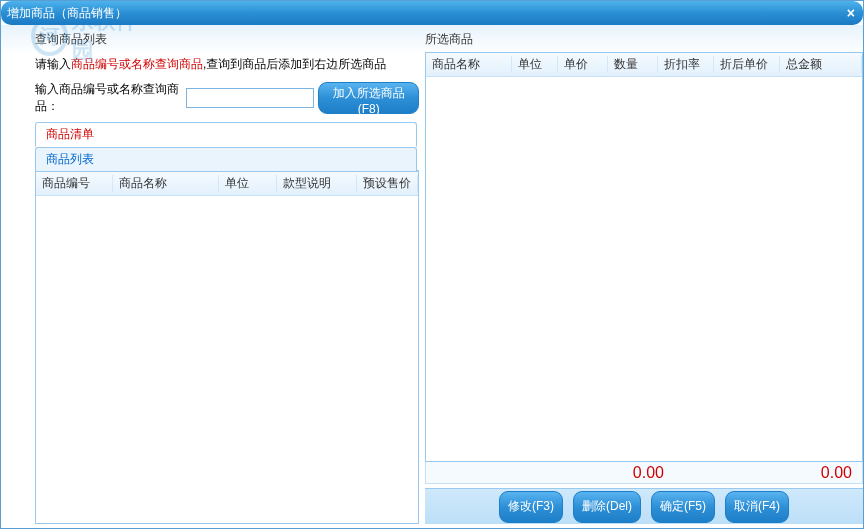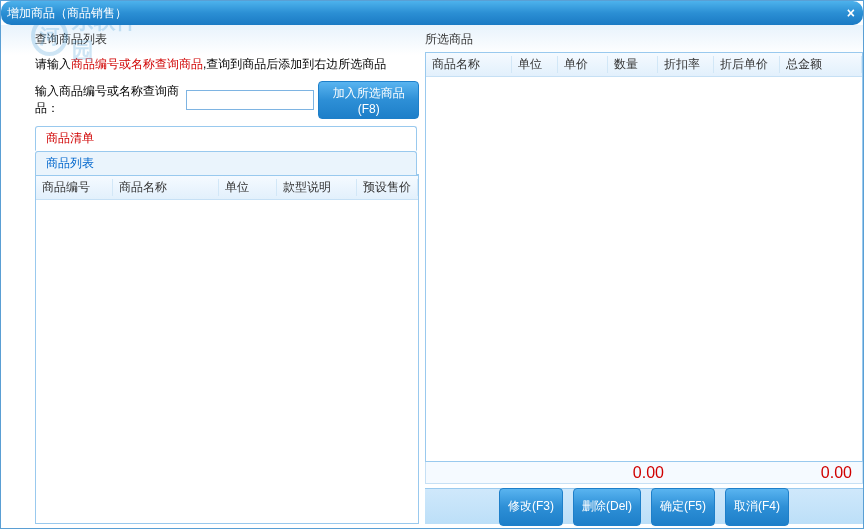--- a/index.html
+++ b/index.html
@@ -48,24 +48,24 @@
       display: flex; align-items: center; gap: 4px; padding: 4px 0 6px 0;
     }
     .search-row label { font-size: 12px; }
     .search-row input {
       width: 128px; height: 20px;
       border: 1px solid #7eb4e2; padding: 0 4px; font-size: 12px;
     }
     
     .btn {
       background: linear-gradient(to bottom, #59b4f0 0%, #2d8fd6 50%, #1e7fc9 100%);
-      border: 1px solid #1e7fc9; border-radius: 4px;
+      border: 1px solid #1e7fc9; border-radius: 9px;
       color: #fff; font-size: 12px;
       padding: 2px 8px; cursor: pointer;
-      height: 38px;
+      height: 32px;
     }
     
     .tabs {
       display: flex; border-bottom: 1px solid #99c9ee; flex-direction: column;
     }
     .tab {
       padding: 3px 10px; font-size: 12px;
       border: 1px solid #99c9ee; border-bottom: none;
       background: #eaf4fc; margin-right: 2px;
       cursor: pointer;

